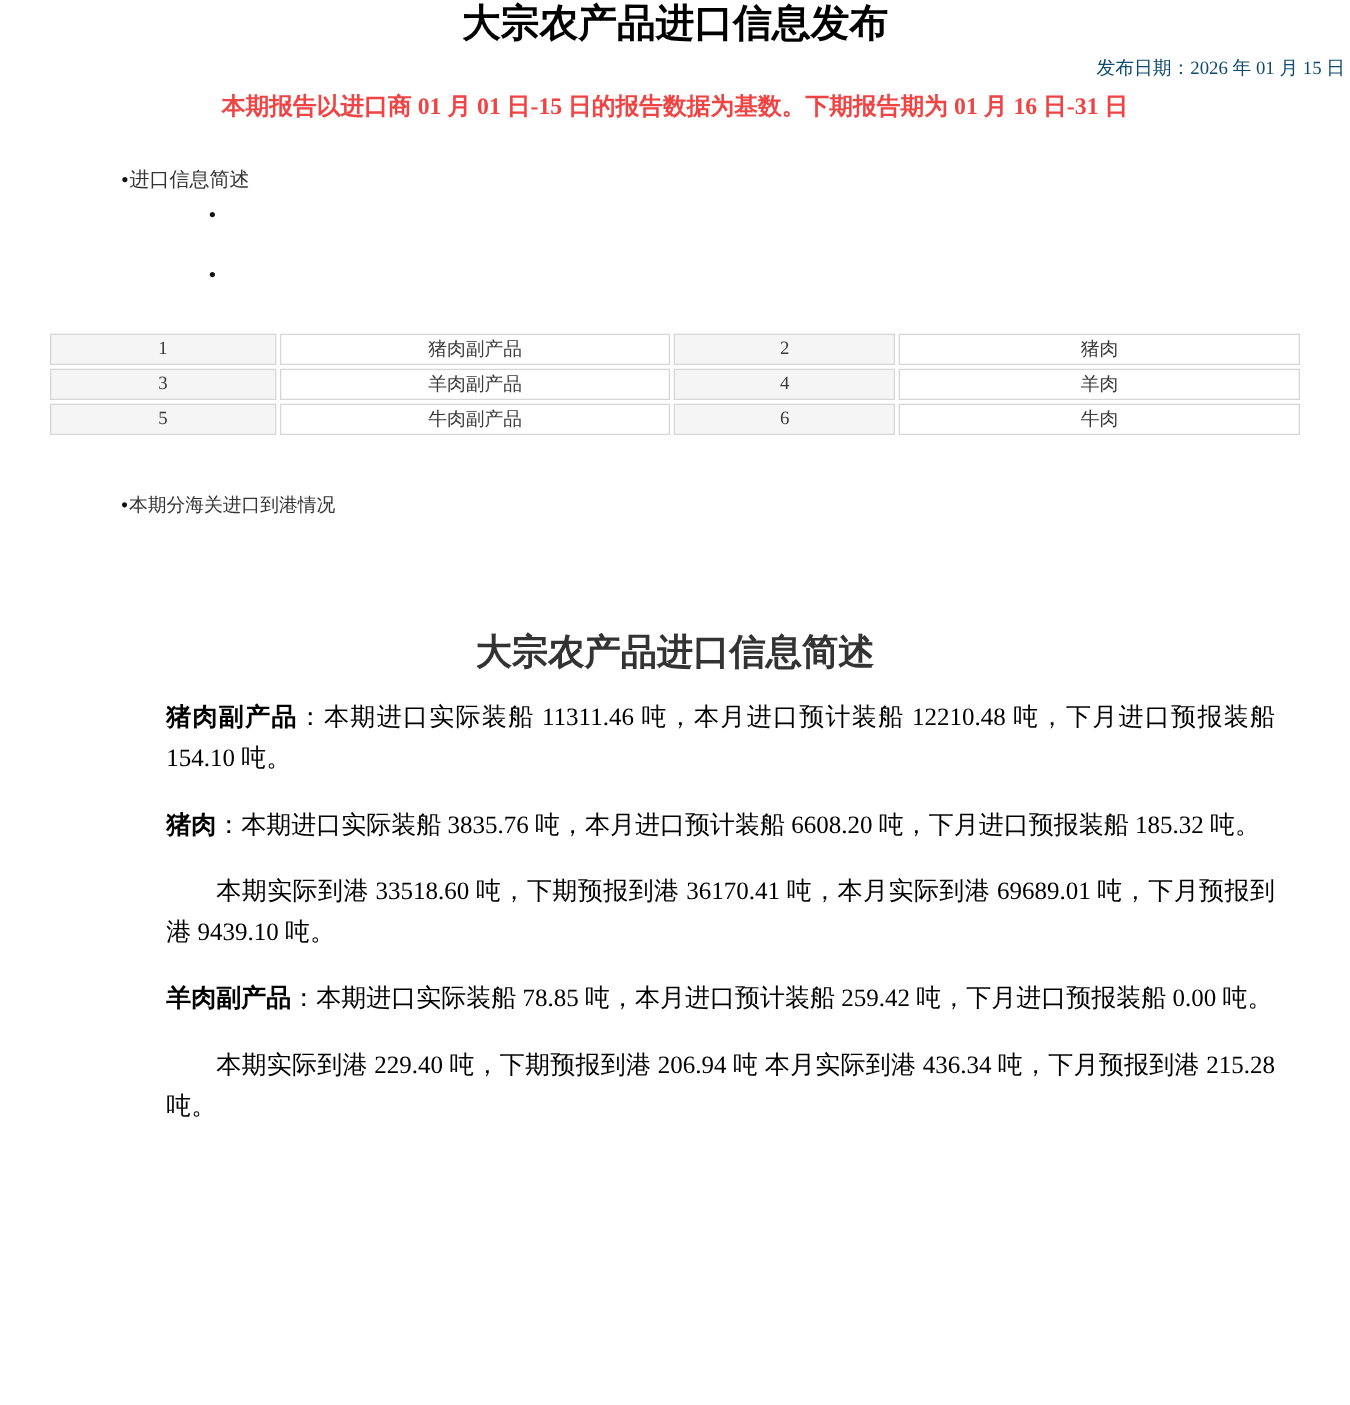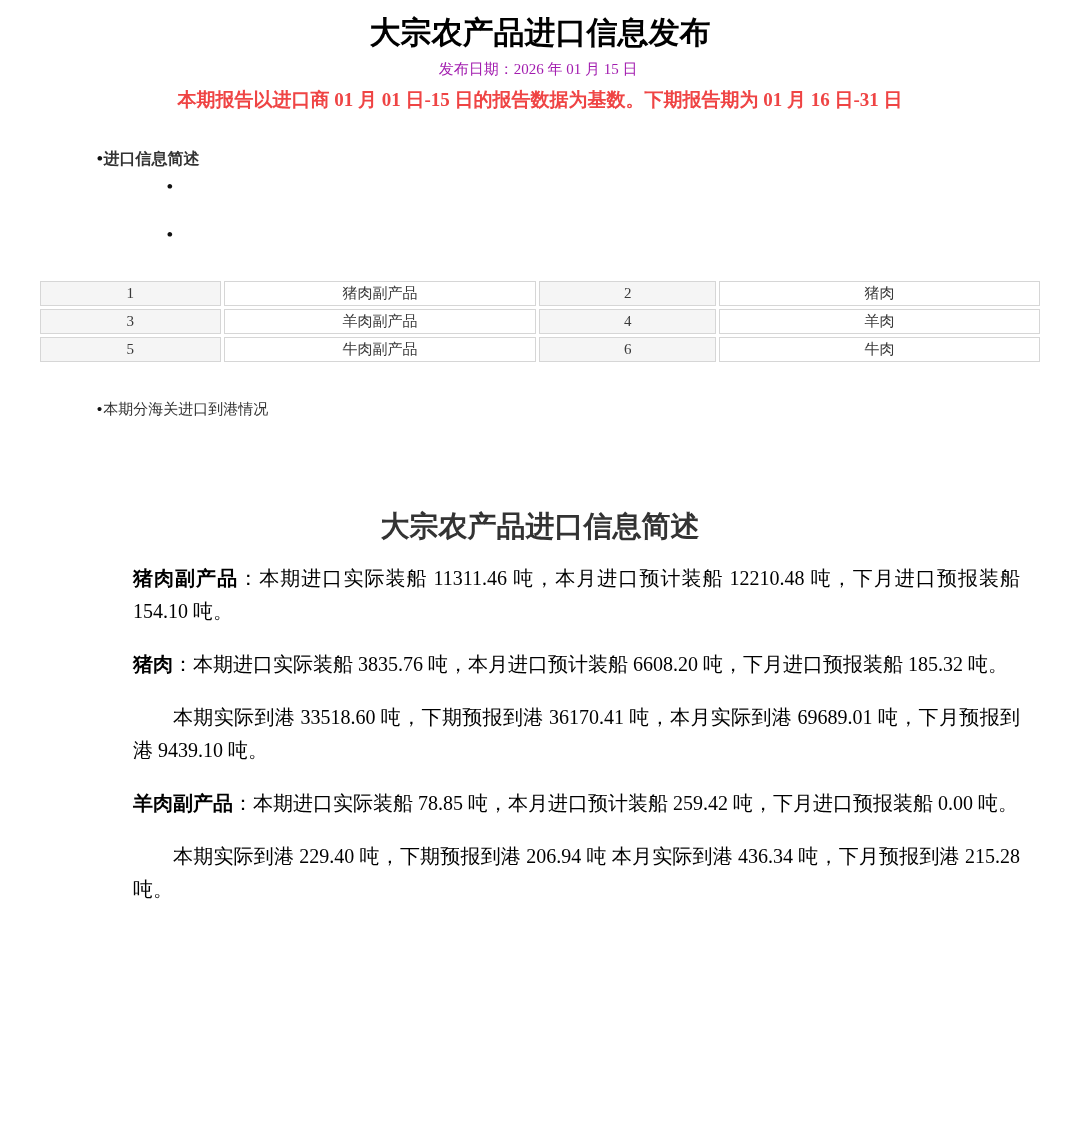--- a/index.html
+++ b/index.html
@@ -5,53 +5,53 @@
   * { box-sizing: border-box; }
   html, body { margin: 0; padding: 0; background: #ffffff; }
   body {
     width: 1080px;
     font-family: "Liberation Serif", "DejaVu Serif", serif;
     color: #000000;
   }
   .page {
     width: 1080px;
     min-height: 1124px;
-    padding-top: 14px;
+    padding-top: 0;
     overflow: hidden;
     background: #ffffff;
   }
 
   
   .doc-title {
     margin: 0 0 8px 0;
     text-align: center;
     font-size: 31px;
     line-height: 38px;
     font-weight: 700;
     color: #000000;
   }
   .pub-date {
     margin: 0 4px 10px 0;
-    text-align: center;
+    text-align: right;
     font-size: 15px;
     line-height: 18px;
-    color: #a21caf;
+    color: #0c4a6e;
   }
   .period-note {
     margin: 0;
     text-align: center;
     font-size: 19px;
     line-height: 24px;
     font-weight: 700;
     color: #ef4444;
   }
 
   
   .toc { margin: 36px 0 0 97px; font-size: 16px; color: #333333; }
-  .toc-row { line-height: 22px; white-space: pre; font-weight: bold; }
+  .toc-row { line-height: 22px; white-space: pre; }
   .toc-row .bullet { display: inline-block; transform: scale(1.1); margin-right: 1px; color: #111; }
   .toc-row.lone-1 { margin-top: 6px;  padding-left: 70px; }
   .toc-row.plain  { margin-top: 22px; padding-left: 8px; }
   .toc-row.lone-2 { margin-top: 26px; padding-left: 70px; }
 
   
   .table-wrap { margin: 32px 37px 0 37px; }
   table.products {
     border-collapse: separate;
     border-spacing: 3px;
@@ -68,21 +68,21 @@
     color: #3a3a3a;
     background: #ffffff;
   }
   table.products td.num { background: #f5f5f5; }
   col.c-num-l { width: 180px; }
   col.c-name-l { width: 312px; }
   col.c-num-r { width: 176px; }
   col.c-name-r { width: 320px; }
 
   
-  .after-table { margin: 34px 0 0 97px; font-size: 15px; color: #333333; line-height: 21px; }
+  .after-table { margin: 44px 0 0 97px; font-size: 15px; color: #333333; line-height: 21px; }
   .after-table .bullet { display: inline-block; transform: scale(1.15); margin-right: 1px; color: #111; }
 
   
   .summary-heading {
     margin: 88px 0 0 0;
     text-align: center;
     font-size: 29px;
     line-height: 36px;
     font-weight: 700;
     color: #333333;

